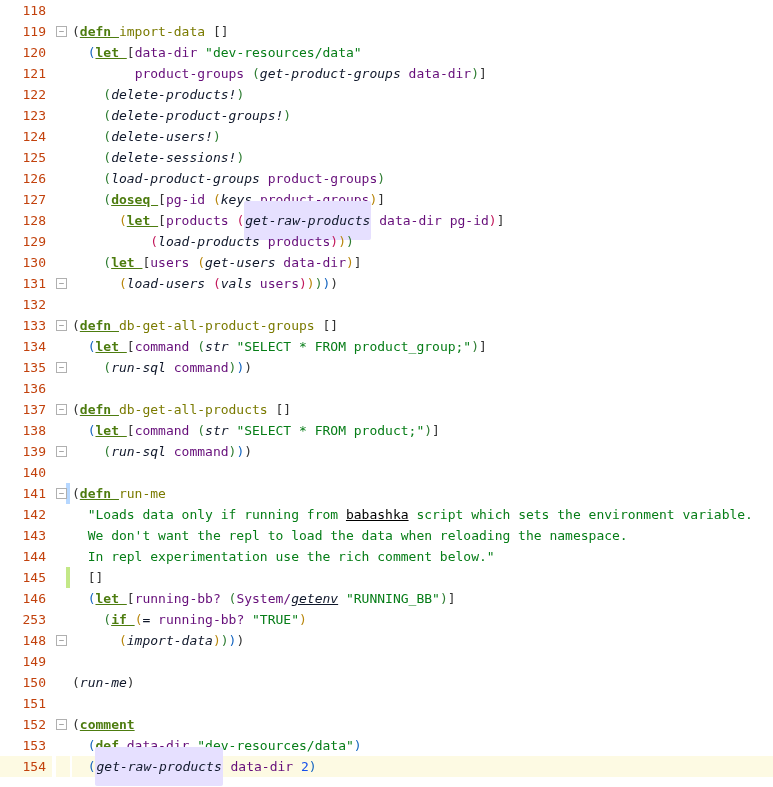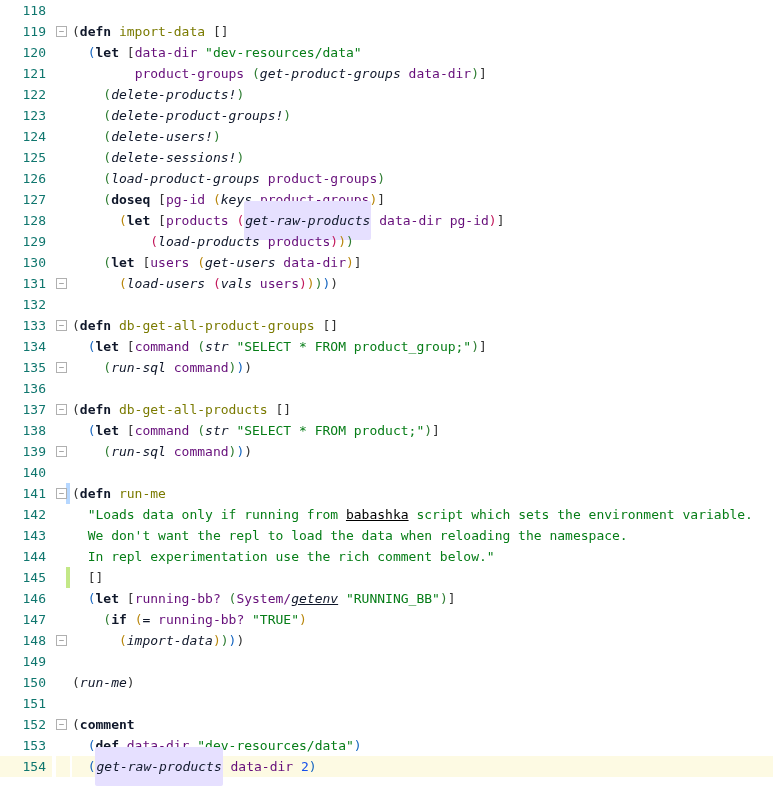--- a/index.html
+++ b/index.html
@@ -12,21 +12,21 @@
     overflow: hidden;
   }
   .editor {
     display: flex;
     width: 773px;
     height: 787px;
   }
   .gutter {
     width: 56px;
     background: #ffffff;
-    color: #0f766e;
+    color: #c2410c;
     text-align: right;
     padding-right: 4px;
     box-sizing: border-box;
     flex-shrink: 0;
     user-select: none;
   }
   .fold-col {
     width: 14px;
     position: relative;
     flex-shrink: 0;
@@ -70,21 +70,21 @@
     top: 0;
     width: 4px;
     height: 21px;
     background: #b6d7ff;
   }
 
   .hl-line { background: #fdfae3; }
   .highlight-ident { background: #e6e0ff; border-radius: 2px; padding: 12px 1px; }
 
   
-  .kw   { color: #0f172a; font-weight: bold; } 
+  .kw   { color: #4d7c0f; font-weight: bold; text-decoration: underline; } 
   .fn   { color: #7a7a00; } 
   .name { color: #660e7a; } 
   .call { color: #0f172a; font-style: italic; } 
   .str  { color: #067d17; } 
   .str-u{ color: #000000; text-decoration: underline; }
   .num  { color: #1750eb; }
   .br1  { color: #333333; } 
   .br2  { color: #1565c0; }
   .br3  { color: #2e7d32; }
   .br4  { color: #b8860b; }
@@ -119,21 +119,21 @@
       <div class="line">137</div>
       <div class="line">138</div>
       <div class="line">139</div>
       <div class="line">140</div>
       <div class="line">141</div>
       <div class="line">142</div>
       <div class="line">143</div>
       <div class="line">144</div>
       <div class="line">145</div>
       <div class="line">146</div>
-      <div class="line">147</div>
+      <div class="line">253</div>
       <div class="line">148</div>
       <div class="line">149</div>
       <div class="line">150</div>
       <div class="line">151</div>
       <div class="line">152</div>
       <div class="line">153</div>
       <div class="line" style="background: rgb(253, 250, 227);">154</div>
     </div>
   <div class="fold-col" id="foldcol">
       <div class="line"></div>

